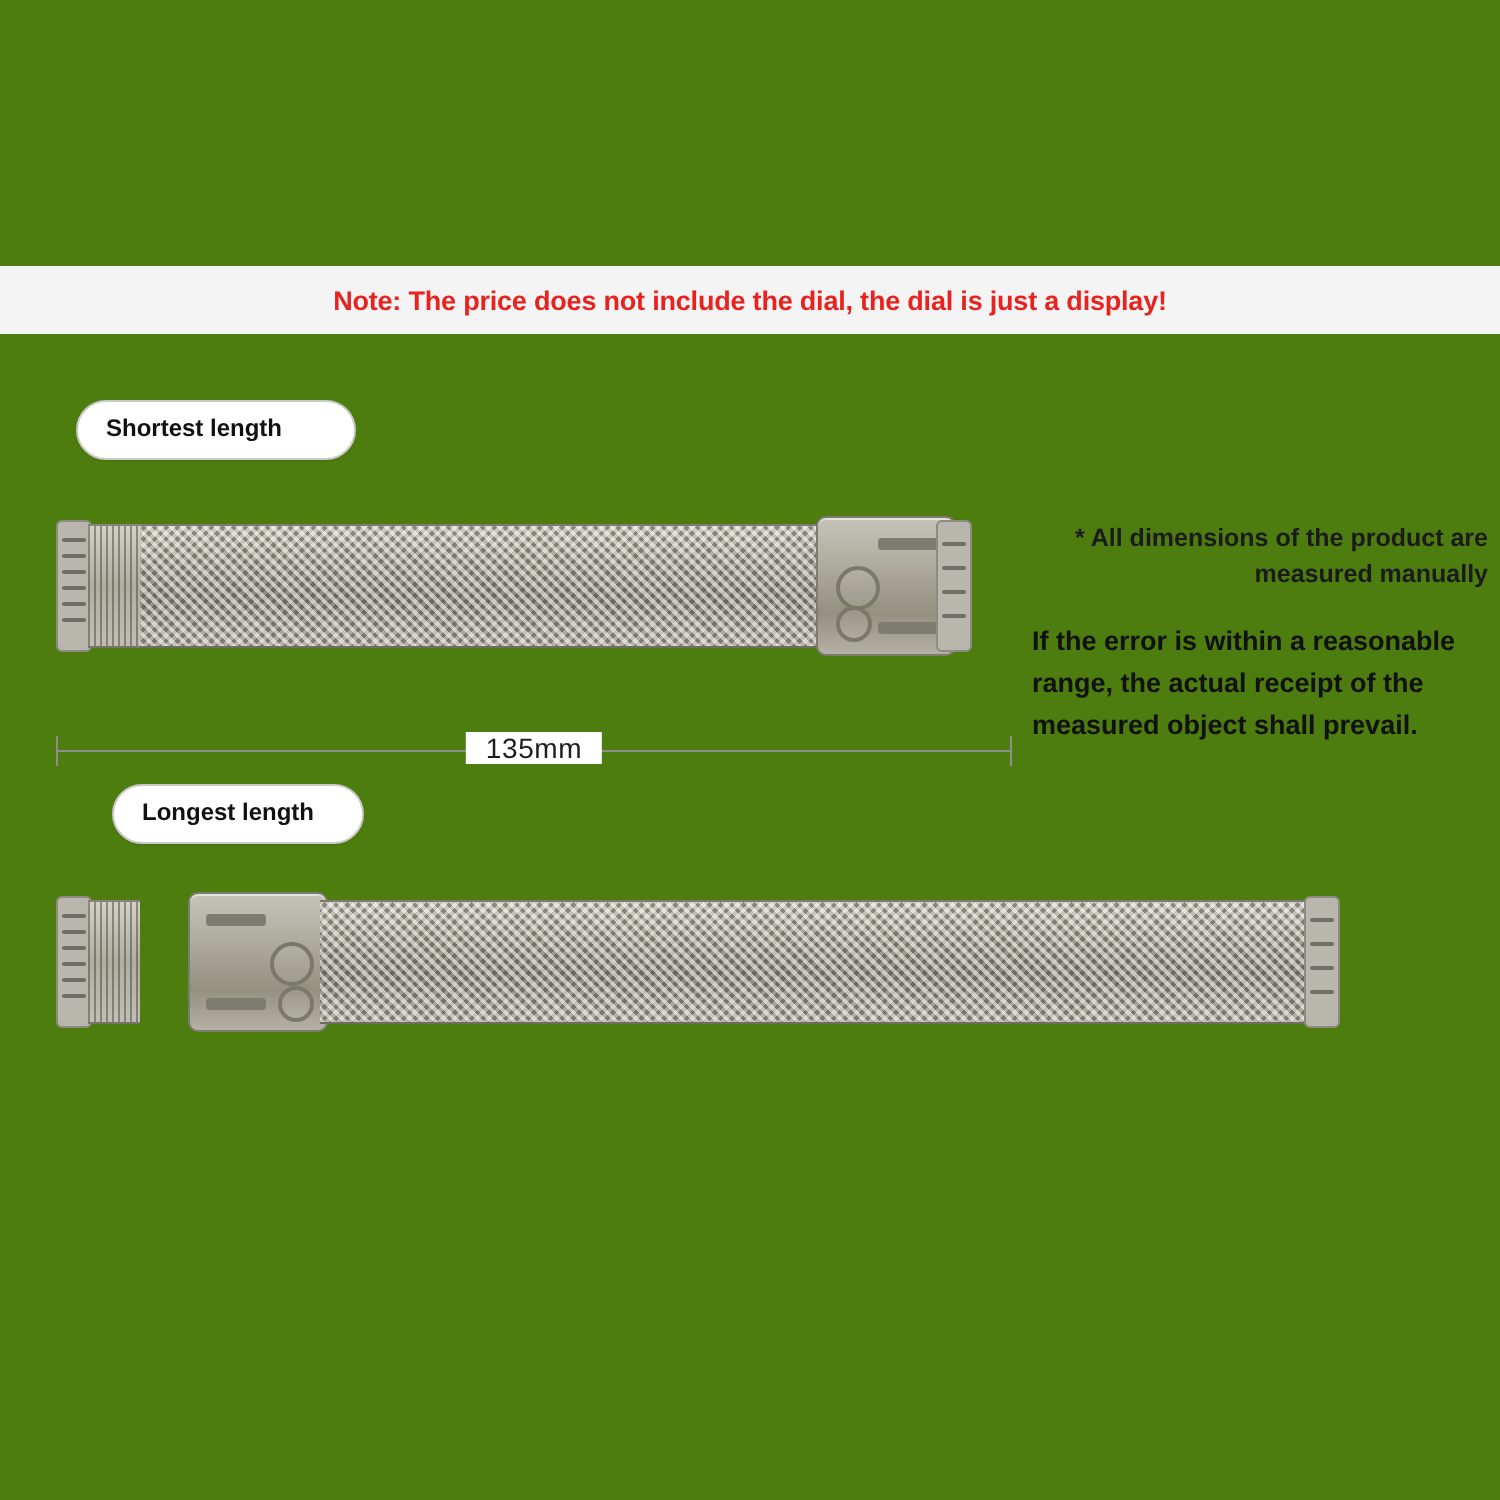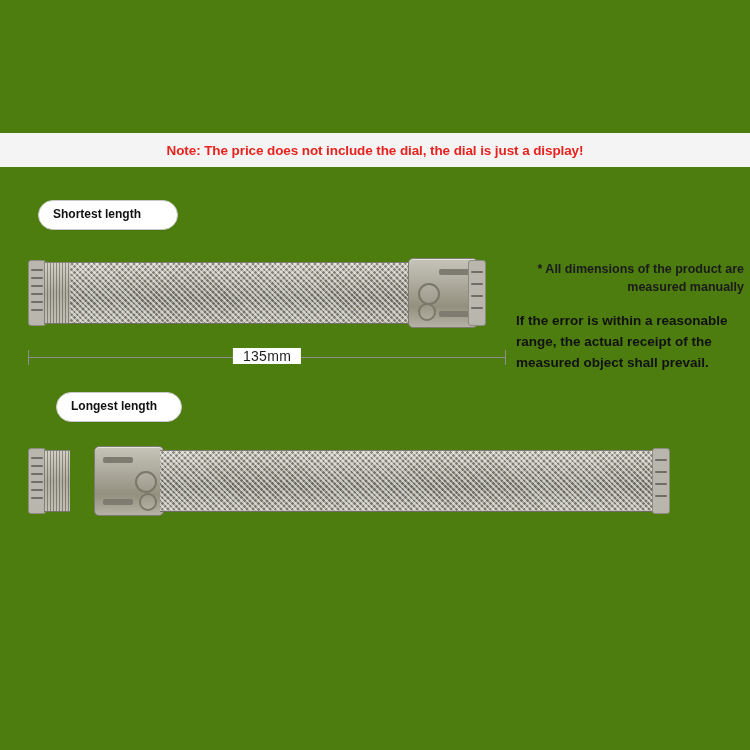--- a/index.html
+++ b/index.html
@@ -170,21 +170,21 @@
     position: absolute;
     top: 0px;
     left: 50%;
     transform: translateX(-50%);
     background: #ffffff;
     padding: 0 10px;
     font-size: 14px;
     color: #1d1d1d;
     letter-spacing: 0.3px;
   }
-  #dim-short { left: 28px; top: 348px; width: 478px; }
+  #dim-short { left: 28px; top: 366px; width: 478px; }
   #dim-long  { left: 28px; top: 545px; width: 633px; }
 </style>
 </head>
 <body>
 
 <div class="page">
 
   <div class="note-band">
     <span class="note-text">Note: The price does not include the dial, the dial is just a display!</span>
   </div>

